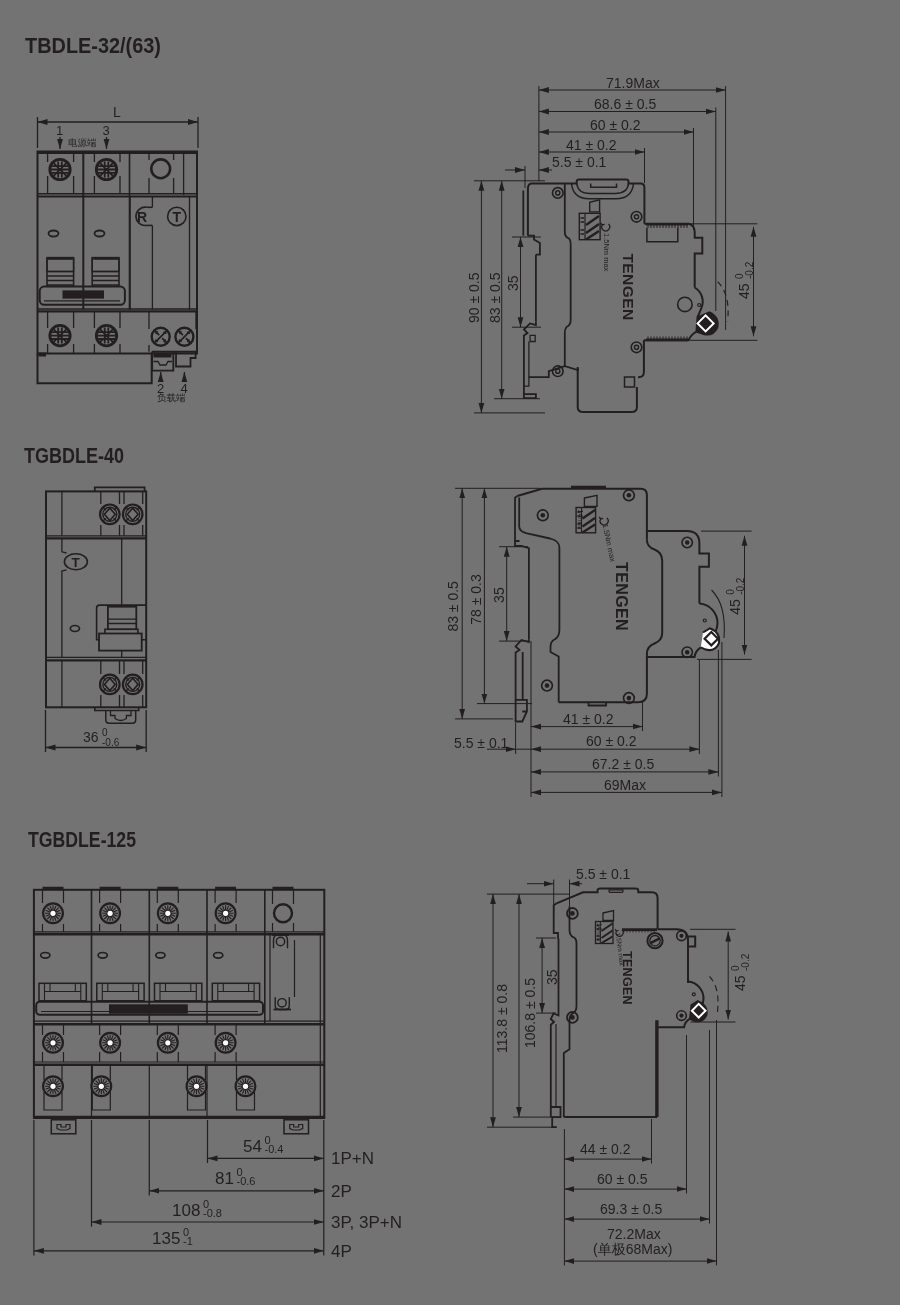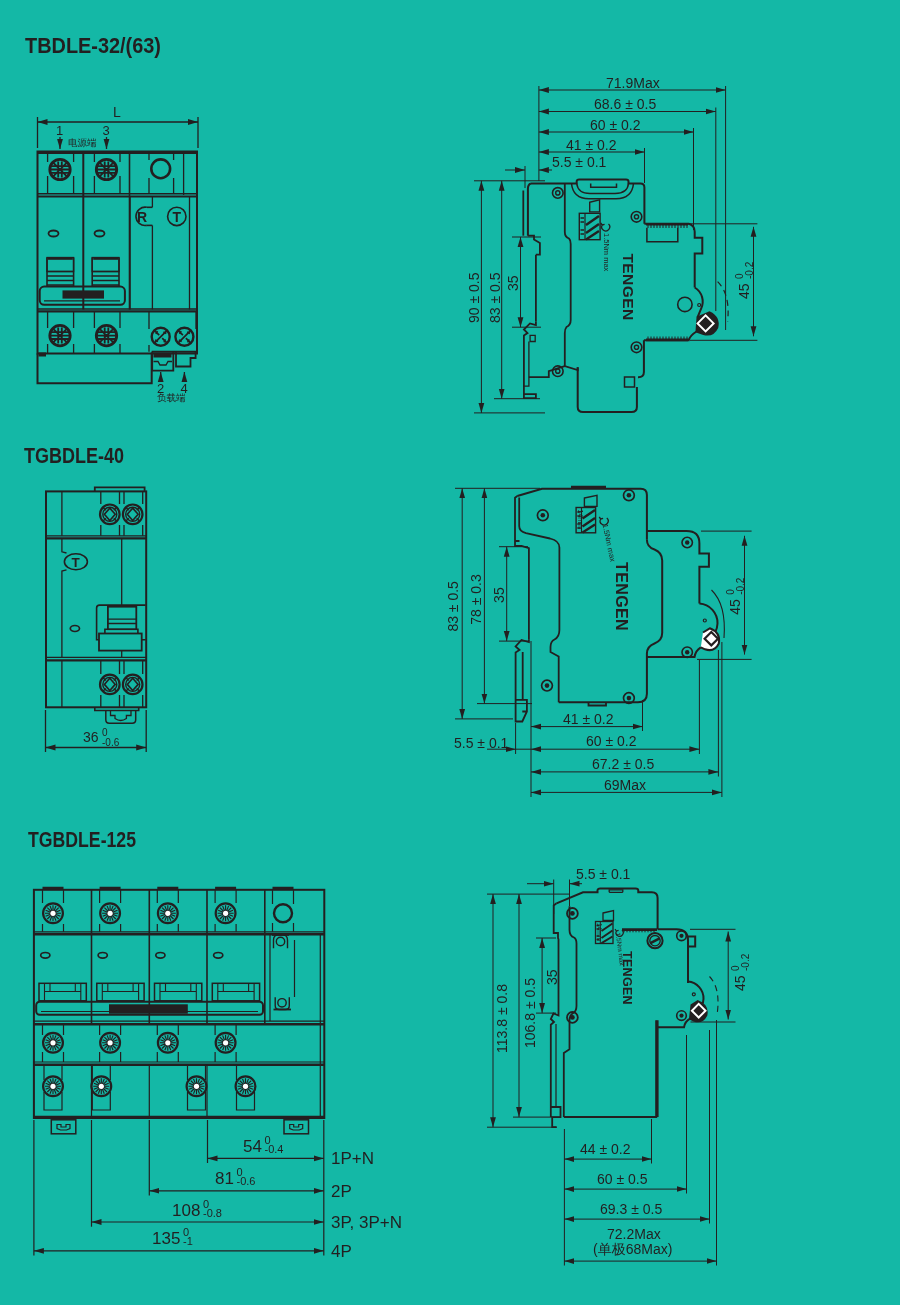--- a/index.html
+++ b/index.html
@@ -1,16 +1,16 @@
 <!DOCTYPE html>
 <html><head>
 <meta charset="utf-8">
 <style>
 html,body{margin:0;padding:0;background:#ffffff;}
-#page{position:relative;width:900px;height:1305px;background:#14b8a6;overflow:hidden;font-family:"Liberation Sans",sans-serif;}
+#page{position:relative;width:900px;height:1305px;background:#737373;overflow:hidden;font-family:"Liberation Sans",sans-serif;}
 text{font-family:"Liberation Sans",sans-serif;fill:#231f20;}
 .dim{font-size:14px;}
 .dimsm{font-size:9.5px;}
 .ttl{font-size:22px;font-weight:bold;}
 .lbl{font-size:13px;}
 .plbl{font-size:17px;}
 </style>
 </head>
 <body>
 <div id="page">

